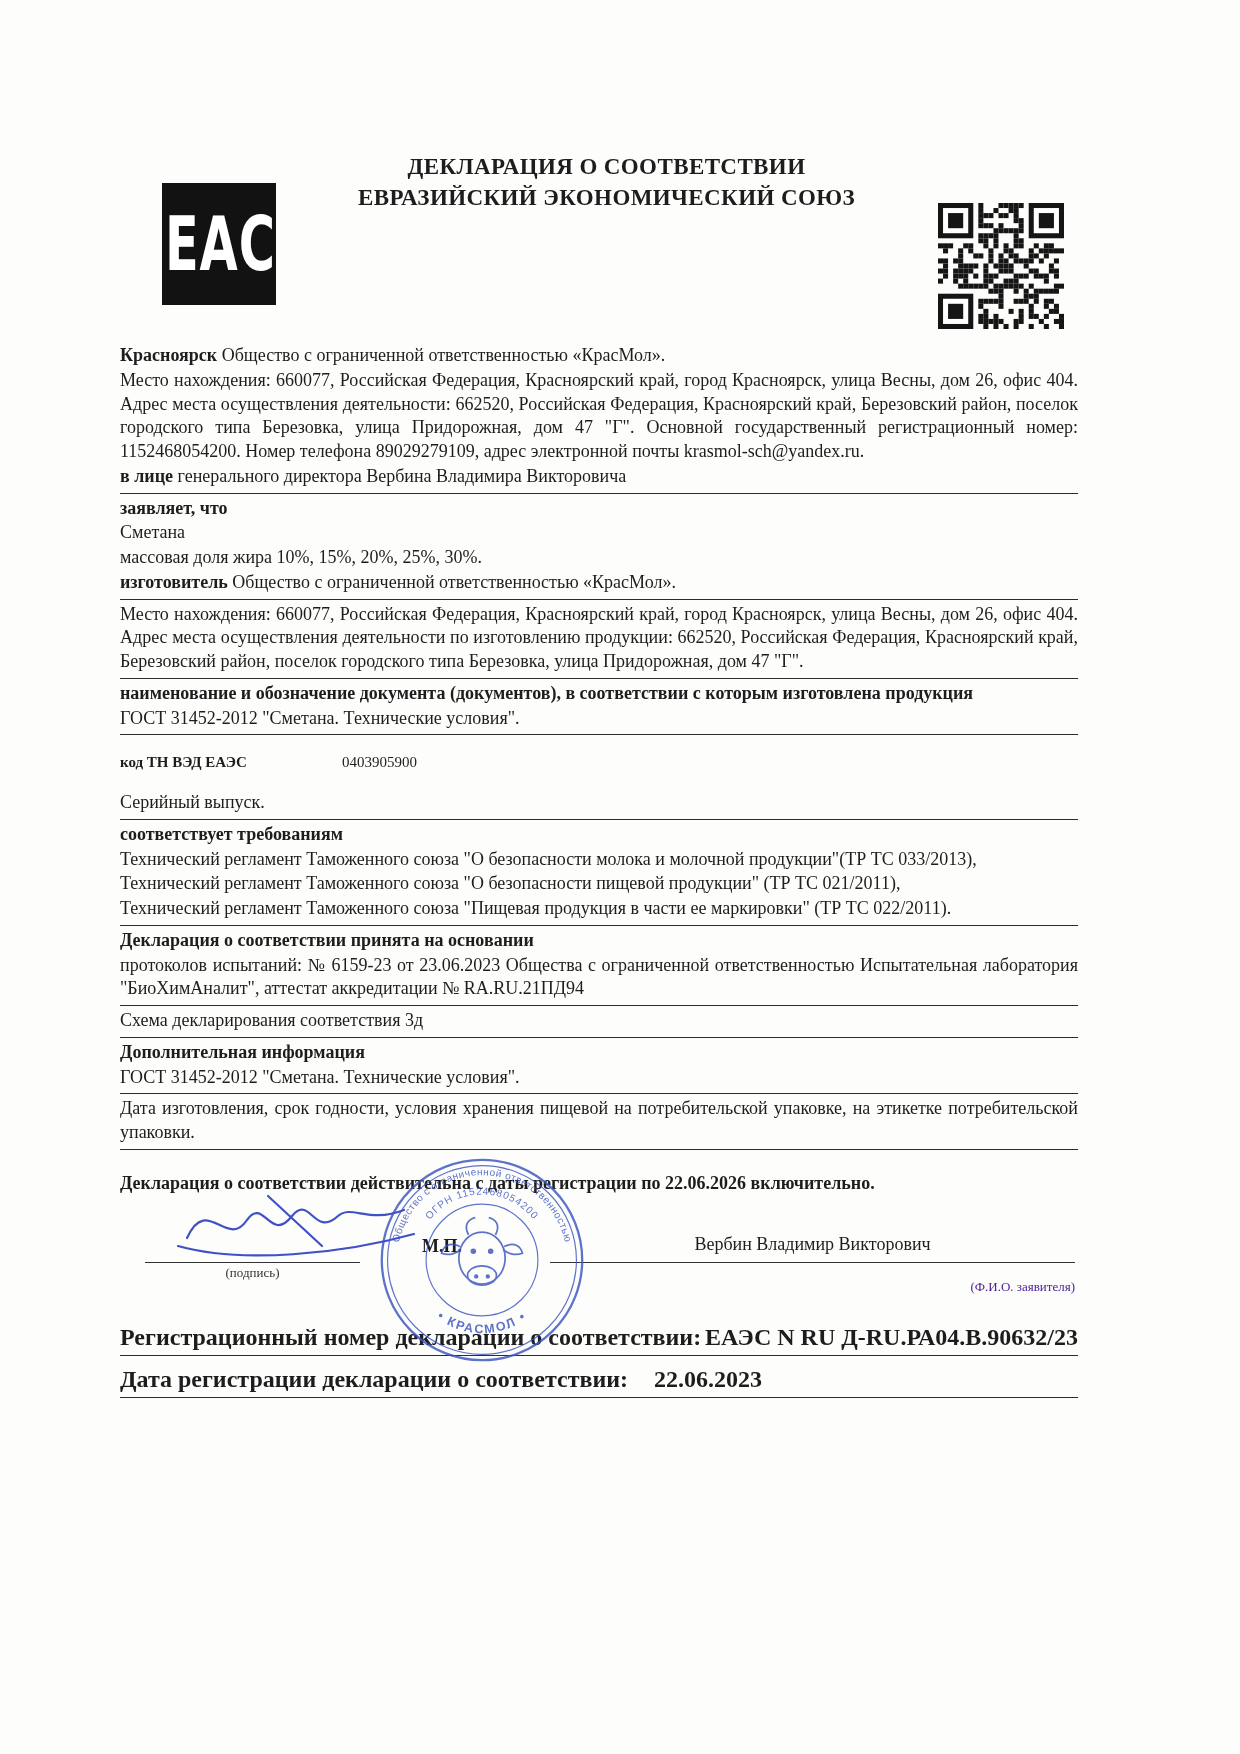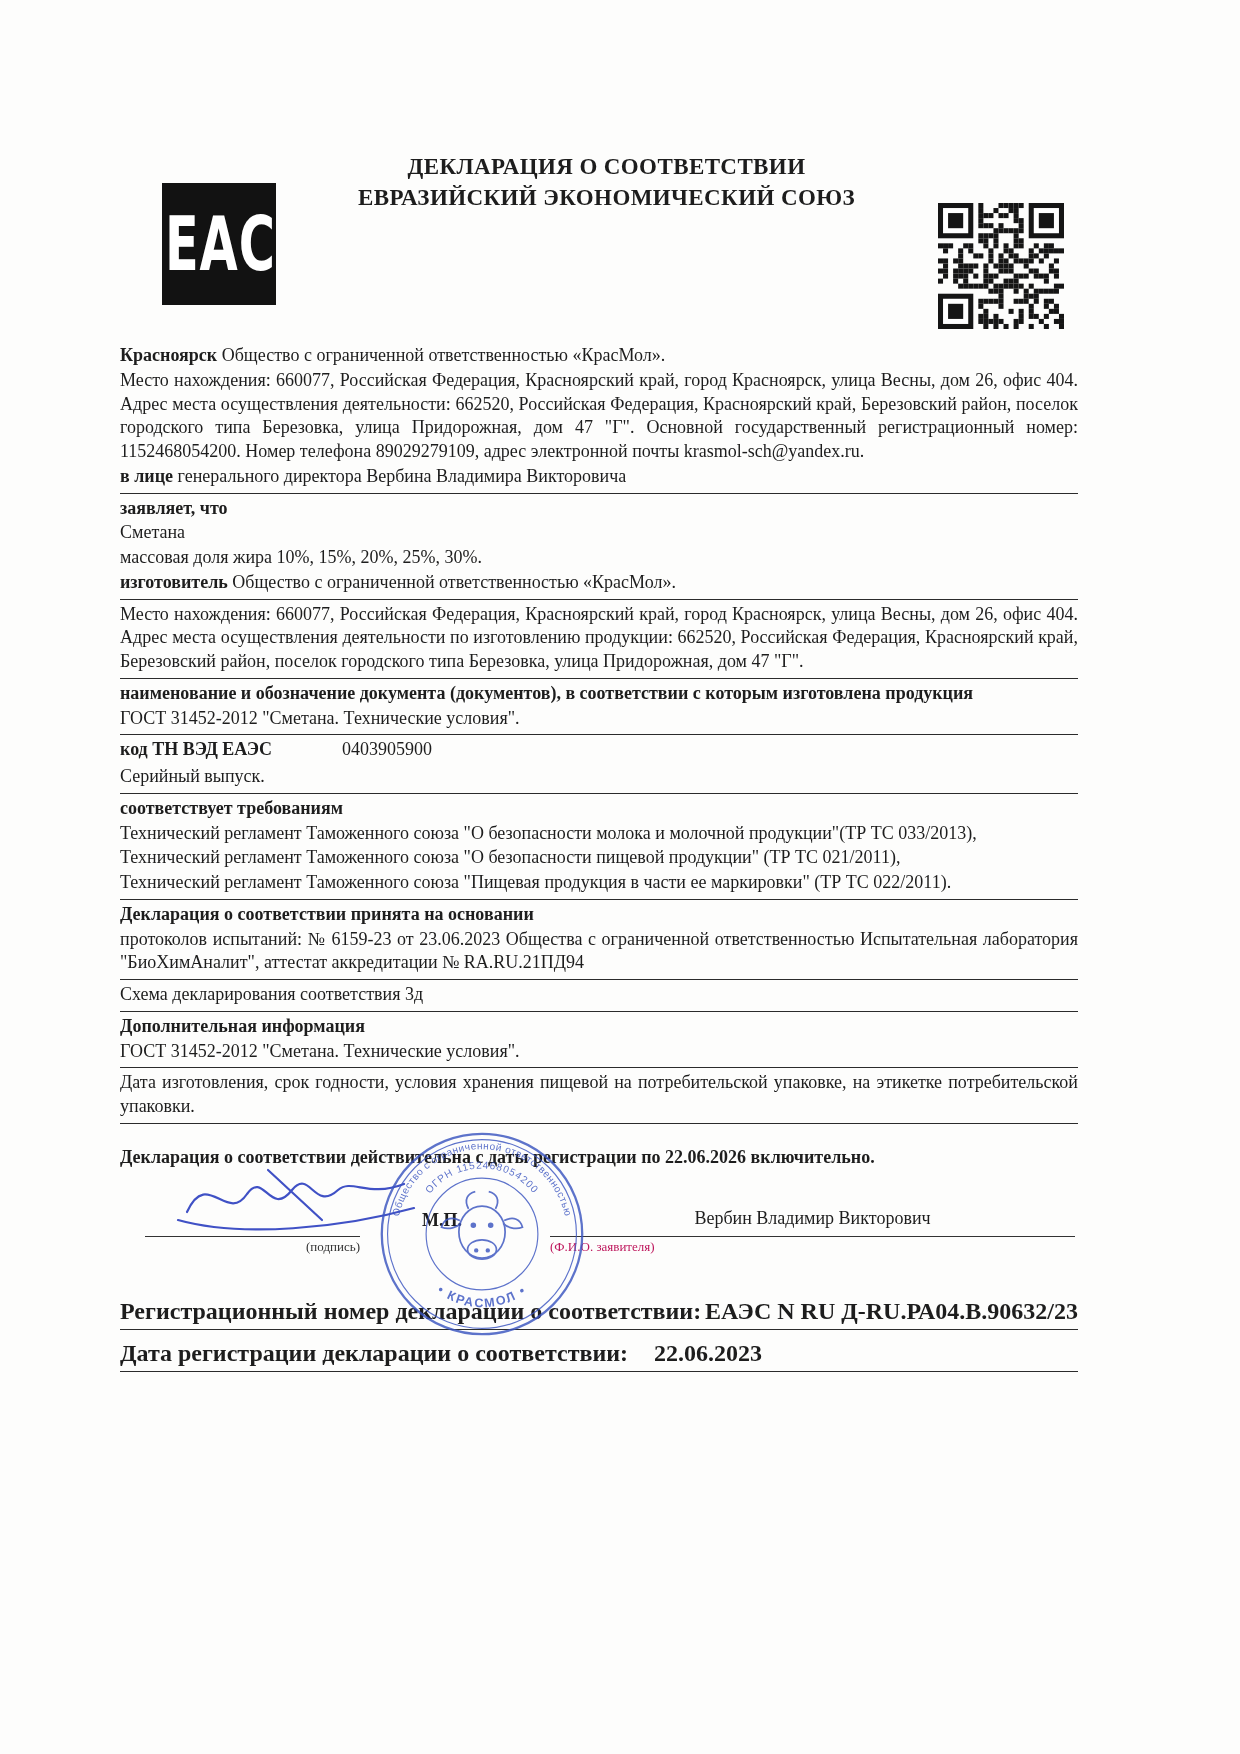--- a/index.html
+++ b/index.html
@@ -25,34 +25,34 @@
   .titles { margin: 16px 150px 0 165px; text-align: center; }
   .title { font-weight: bold; font-size: 23px; letter-spacing: 0.4px; line-height: 1.35; }
   .qr { position: absolute; right: 14px; top: 52px; width: 126px; height: 126px; }
 
   
   .content p, .content .line { font-size: 18px; line-height: 1.32; margin: 1px 0; }
   .just { text-align: justify; }
   .b { font-weight: bold; }
   .rule { border: 0; border-top: 1.8px solid #2b2b2b; margin: 4px 0 3px 0; }
 
-  .tnved-row { display: flex; font-size: 18px; line-height: 1.32; margin: 3px 0; }
+  .tnved-row { display: flex; font-size: 15px; line-height: 1.32; margin: 18px 0; }
   .tnved-row .lbl { font-weight: bold; width: 222px; flex: none; }
 
   .validity { margin-top: 22px !important; margin-bottom: 6px !important; }
 
   
   .sig-area { position: relative; height: 112px; margin-top: 6px; }
   .sig-svg { position: absolute; left: 52px; top: -22px; width: 250px; height: 90px; color: #2c3fc0; opacity: 0.9; }
   .sig-line { position: absolute; left: 25px; top: 60px; width: 215px; border-top: 1.5px solid #333; }
-  .sig-caption { position: absolute; left: 25px; top: 63px; width: 215px; text-align: right; font-size: 13px; color: #333; }
+  .sig-caption { position: absolute; left: 25px; top: 63px; width: 215px; text-align: center; font-size: 13px; color: #333; }
   .mp { position: absolute; left: 302px; top: 34px; font-weight: bold; font-size: 18px; }
   .fio-name { position: absolute; left: 430px; top: 32px; width: 525px; text-align: center; font-size: 18px; }
   .fio-line { position: absolute; left: 430px; top: 60px; width: 525px; border-top: 1.5px solid #333; }
-  .fio-caption { position: absolute; left: 430px; top: 63px; width: 525px; text-align: left; font-size: 13px; color: #be185d; }
+  .fio-caption { position: absolute; left: 430px; top: 77px; width: 525px; text-align: right; font-size: 13px; color: #4c1d95; }
   .stamp {
     position: absolute; left: 256px; top: -48px; width: 212px; height: 212px;
     color: #3b55c0; opacity: 0.82; pointer-events: none;
   }
 
   
   .reg-row { display: flex; align-items: baseline; font-size: 24px; margin: 10px 0 2px 0; }
   .reg-row .lbl { font-weight: bold; }
   .reg-row .val { font-weight: bold; }
   .reg-row .val.right { margin-left: auto; }

